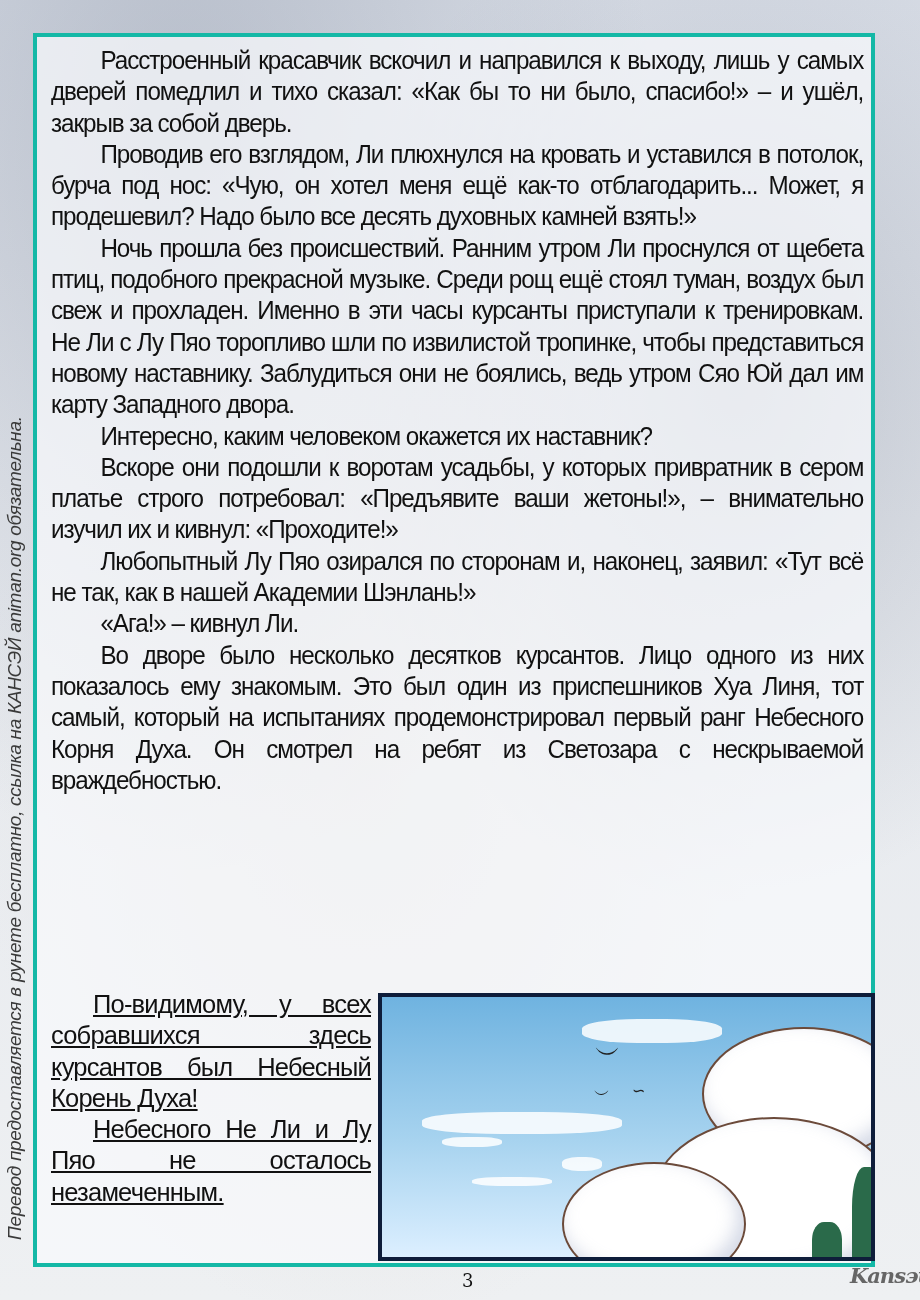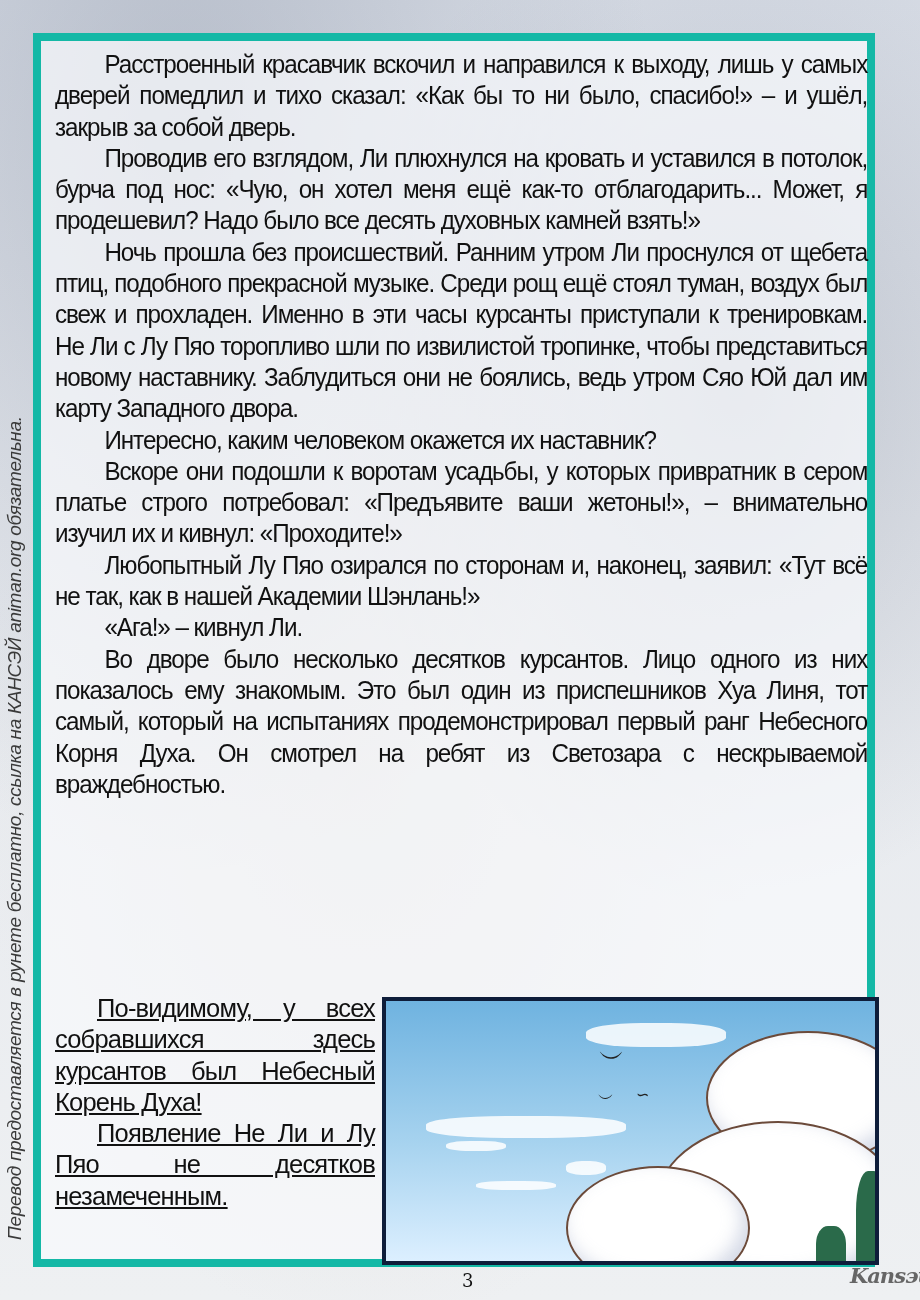--- a/index.html
+++ b/index.html
@@ -17,21 +17,21 @@
   }
   .side-note {
     position:absolute; left:4px; top:1240px;
     transform-origin:0 0; transform:rotate(-90deg);
     white-space:nowrap; font-size:19px; color:#3a3a3a;
     font-family:"Liberation Sans", sans-serif; font-style:italic;
     letter-spacing:-0.3px;
   }
   .page-frame {
     position:absolute; left:33px; top:33px; width:842px; height:1234px;
-    border:8px solid #14b8a6; box-sizing:border-box;
+    border:4px solid #14b8a6; box-sizing:border-box;
     background:rgba(248,250,252,0.72);
   }
   .text-block {
     position:absolute; left:14px; top:8px; width:812px;
     font-size:25.5px; line-height:31.3px; color:#111;
     font-family:"Liberation Sans", sans-serif;
     letter-spacing:-1.1px; transform:scaleX(0.95); transform-origin:0 0;
     width:855px;
   }
   .p { text-indent:52px; text-align:justify; margin:0; }
@@ -75,21 +75,21 @@
     <p class="p">Ночь прошла без происшествий. Ранним утром Ли проснулся от щебета птиц, подобного прекрасной музыке. Среди рощ ещё стоял туман, воздух был свеж и прохладен. Именно в эти часы курсанты приступали к тренировкам. Не Ли с Лу Пяо торопливо шли по извилистой тропинке, чтобы представиться новому наставнику. Заблудиться они не боялись, ведь утром Сяо Юй дал им карту Западного двора.</p>
     <p class="p">Интересно, каким человеком окажется их наставник?</p>
     <p class="p">Вскоре они подошли к воротам усадьбы, у которых привратник в сером платье строго потребовал: «Предъявите ваши жетоны!», – внимательно изучил их и кивнул: «Проходите!»</p>
     <p class="p">Любопытный Лу Пяо озирался по сторонам и, наконец, заявил: «Тут всё не так, как в нашей Академии Шэнлань!»</p>
     <p class="p">«Ага!» – кивнул Ли.</p>
     <p class="p">Во дворе было несколько десятков курсантов. Лицо одного из них показалось ему знакомым. Это был один из приспешников Хуа Линя, тот самый, который на испытаниях продемонстрировал первый ранг Небесного Корня Духа. Он смотрел на ребят из Светозара с нескрываемой враждебностью.</p>
   </div>
 
   <div class="lower-text">
     <p class="p" style="text-indent:42px">По-видимому, у всех собравшихся здесь курсантов был Небесный Корень Духа!</p>
-    <p class="p" style="text-indent:42px">Появление Не Ли и Лу Пяо не десятков незамеченным.</p>
+    <p class="p" style="text-indent:42px">Небесного Не Ли и Лу Пяо не осталось незамеченным.</p>
   </div>
 
   <div class="panel">
     <div class="wisp" style="left:200px;top:22px;width:140px;height:24px;"></div>
     <div class="wisp" style="left:40px;top:115px;width:200px;height:22px;"></div>
     <div class="wisp" style="left:60px;top:140px;width:60px;height:10px;"></div>
     <div class="wisp" style="left:90px;top:180px;width:80px;height:9px;"></div>
     <div class="wisp" style="left:180px;top:160px;width:40px;height:14px;"></div>
     <div class="cloud" style="left:320px;top:30px;width:200px;height:130px;"></div>
     <div class="cloud" style="left:270px;top:120px;width:240px;height:160px;"></div>

